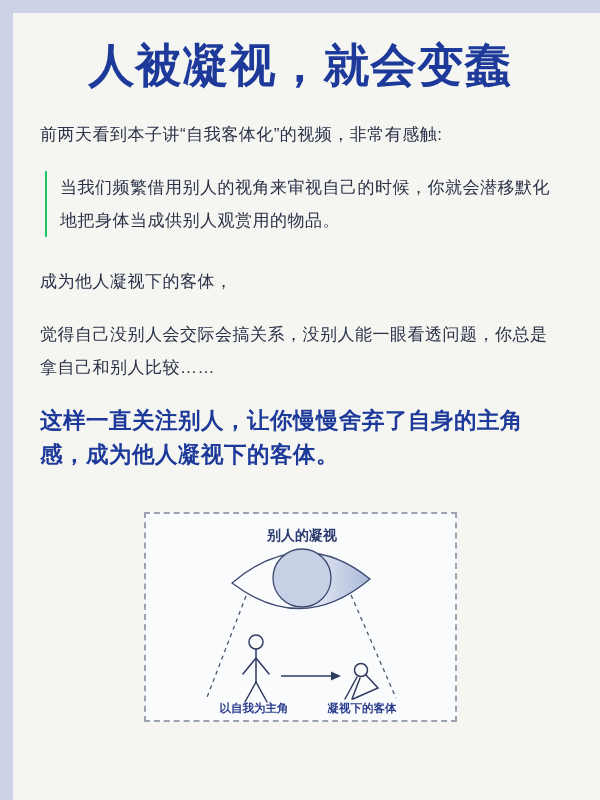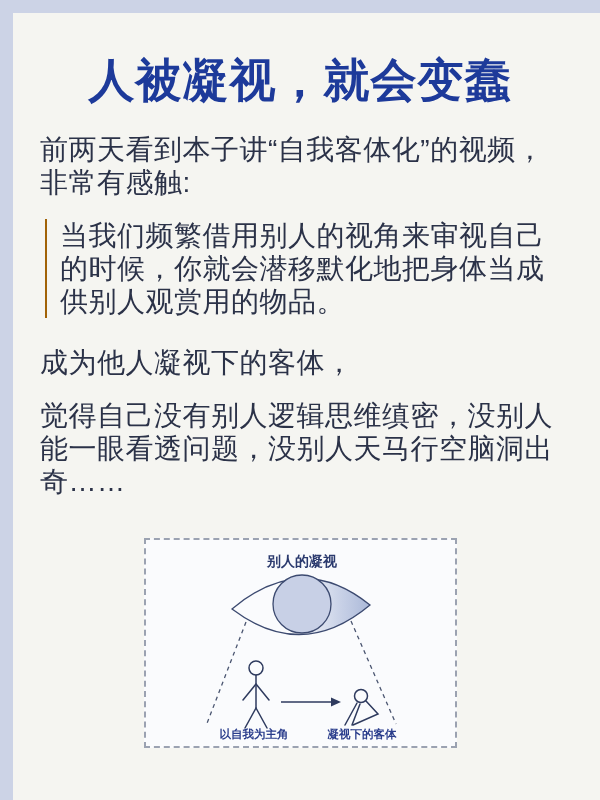--- a/index.html
+++ b/index.html
@@ -8,40 +8,40 @@
     background: #ccd3e6;
     font-family: "Liberation Sans", "DejaVu Sans", sans-serif;
     overflow: hidden;
     position: relative;
   }
   .card {
     position: absolute;
     left: 13px; top: 13px; right: 0; bottom: 0;
     background: #f5f5f1;
     box-sizing: border-box;
-    padding: 41px 40px 0 27px;
+    padding: 26px 40px 0 27px;
   }
   .post-title {
     margin: 0 0 26px 0;
     text-align: center;
     font-size: 46px;
     line-height: 1.15;
     font-weight: bold;
     color: #1d3a9a;
     letter-spacing: 1px;
   }
   .body-text p {
     margin: 0 0 20px 0;
-    font-size: 28px;
+    font-size: 17px;
     line-height: 33px;
     color: #2b3248;
     letter-spacing: 0.5px;
   }
   .quote-block {
-    border-left: 2px solid #a16207;
+    border-left: 2px solid #22c55e;
     margin: 14px 0 28px 5px;
     padding-left: 13px;
   }
   .quote-block p { margin: 0; }
   .emphasis {
     color: #1d3a9a !important;
     font-weight: bold;
     font-size: 22.5px !important;
     line-height: 34px !important;
   }
@@ -71,22 +71,23 @@
 
     <p>前两天看到本子讲“自我客体化”的视频，非常有感触:</p>
 
     <div class="quote-block">
       <p>当我们频繁借用别人的视角来审视自己的时候，你就会潜移默化地把身体当成供别人观赏用的物品。</p>
     </div>
 
     <p>成为他人凝视下的客体，</p>
 
 
-    <p>觉得自己没有别人逻辑思维缜密，没别人能一眼看透问题，没别人天马行空脑洞出奇……</p>
+    <p>觉得自己没别人会交际会搞关系，没别人能一眼看透问题，你总是拿自己和别人比较……</p>
 
+    <p class="emphasis">这样一直关注别人，让你慢慢舍弃了自身的主角感，成为他人凝视下的客体。</p>
 
   </div>
 
   <div class="diagram">
     <svg viewBox="0 0 309 206">
       <defs>
         <linearGradient id="eyeShade" x1="0" y1="0" x2="1" y2="0">
           <stop offset="0.45" stop-color="#b5c1de" stop-opacity="0"></stop>
           <stop offset="0.8" stop-color="#b5c1de" stop-opacity="0.75"></stop>
           <stop offset="1" stop-color="#aab8d8" stop-opacity="1"></stop>

